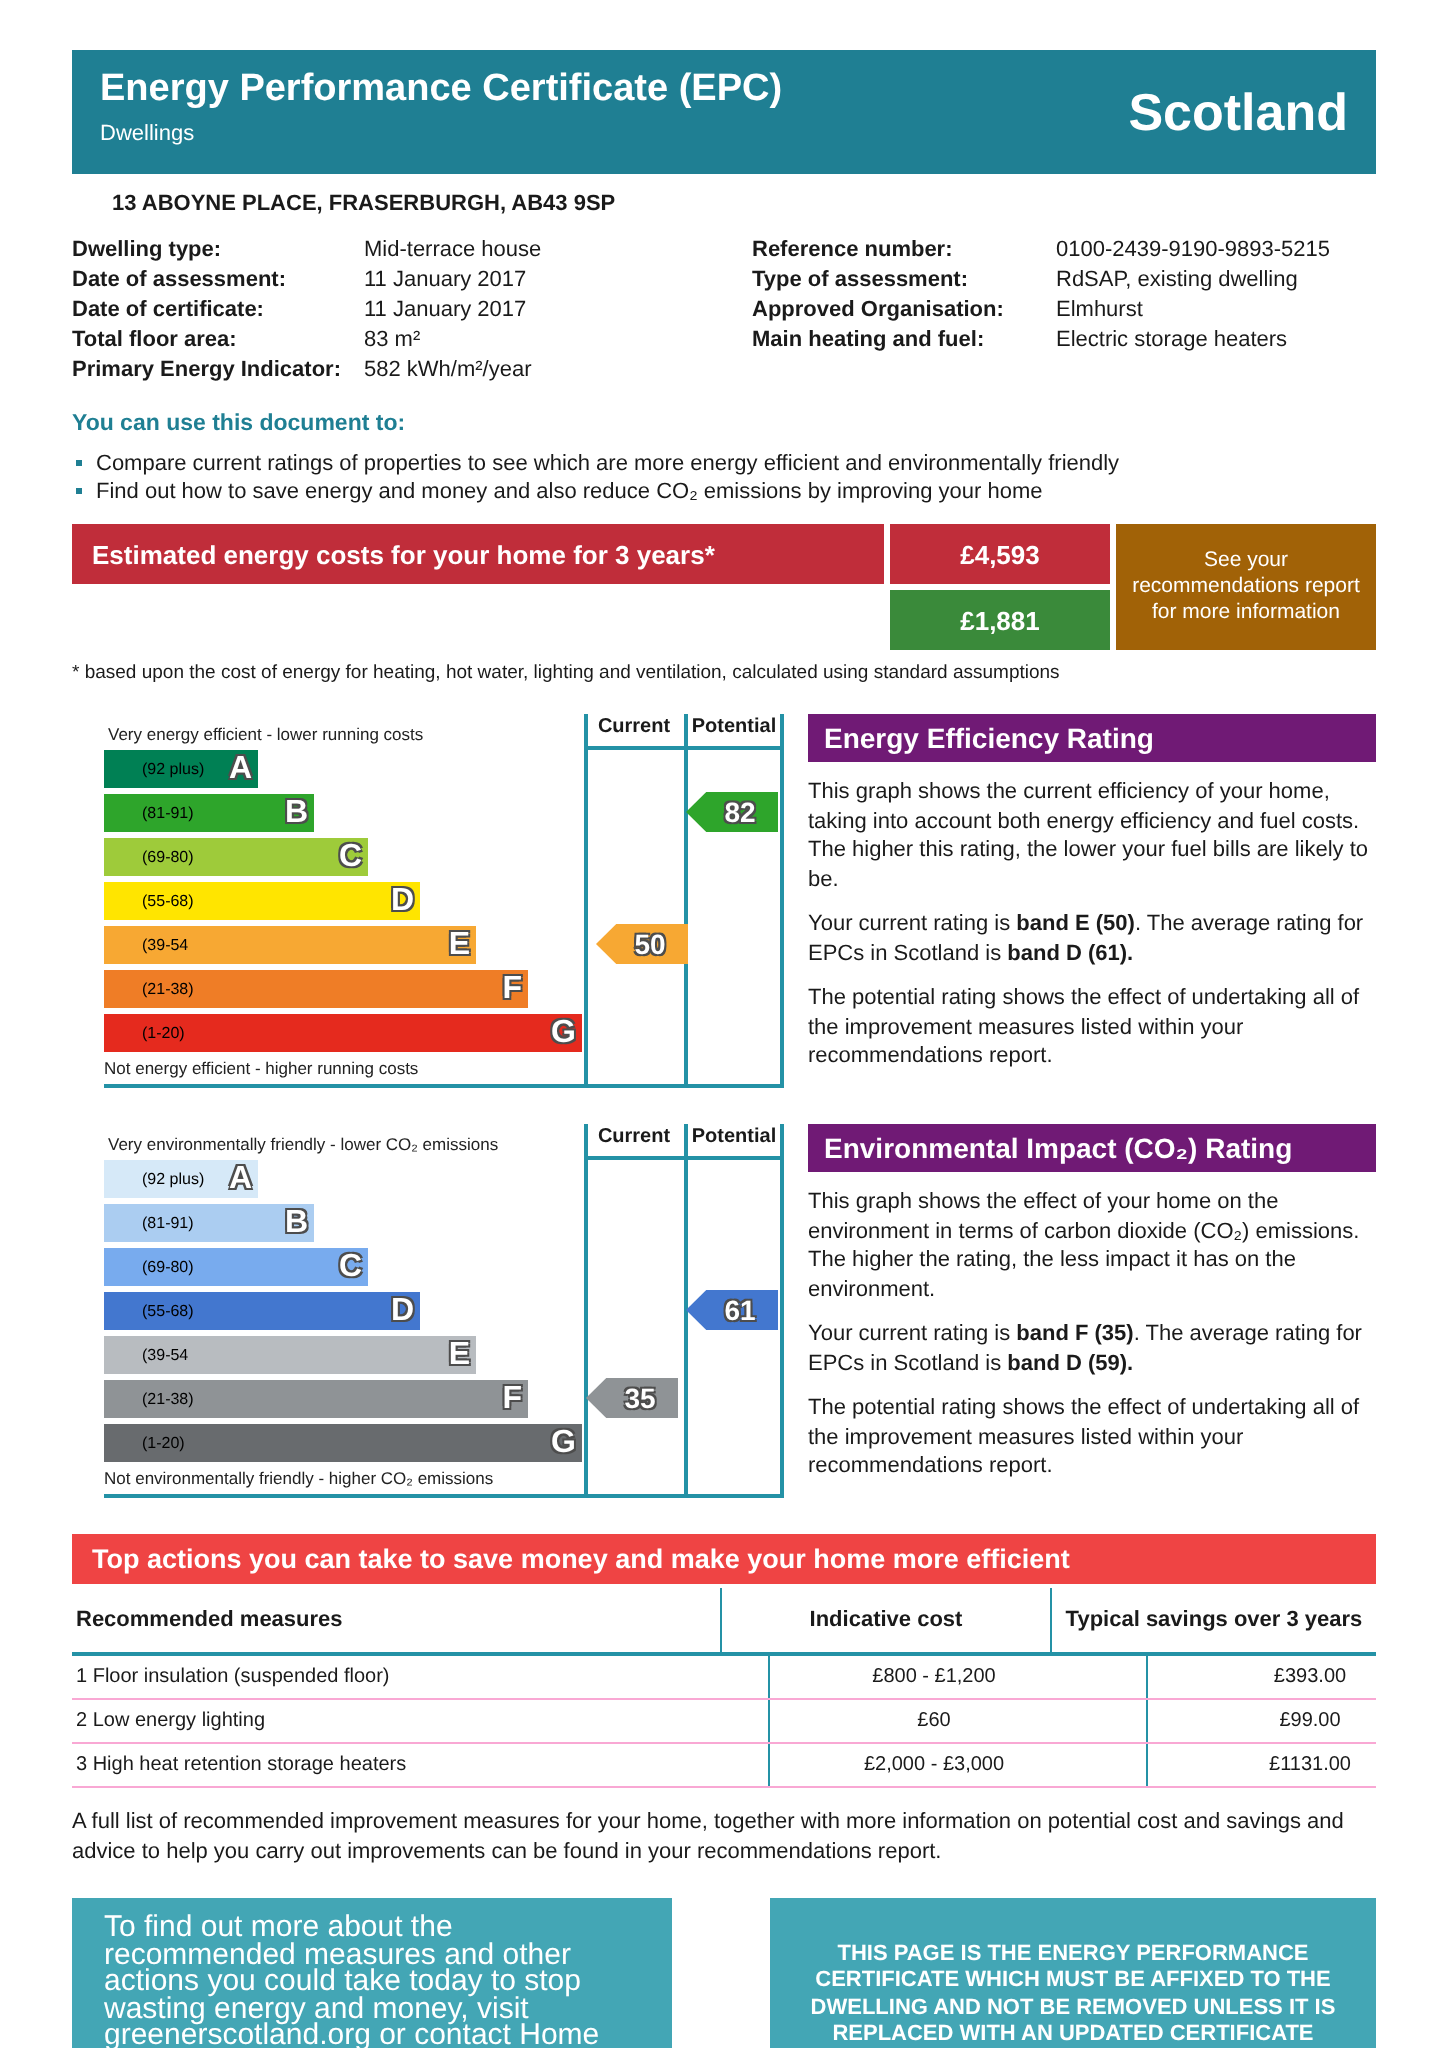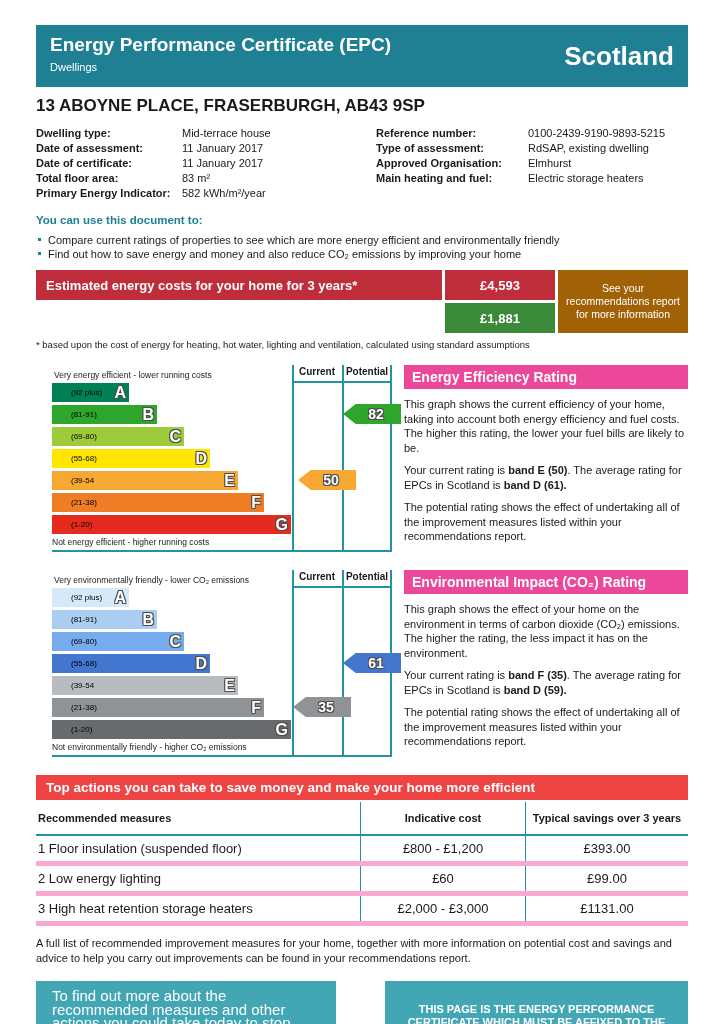--- a/index.html
+++ b/index.html
@@ -6,21 +6,21 @@
   body{font-family:"Liberation Sans","DejaVu Sans",sans-serif;color:#1a1a1a;}
   .page{padding:25px 36px 0 36px;box-sizing:border-box;}
 
   
   .header{background:#1f7f93;height:62px;display:flex;justify-content:space-between;padding:0 14px;box-sizing:border-box;}
   .header-left{padding-top:9px;}
   .header-title{font-size:19px;font-weight:bold;color:#fff;margin:0;line-height:22px;}
   .header-sub{font-size:11px;color:#fff;margin-top:5px;}
   .header-region{font-size:26px;font-weight:bold;color:#fff;align-self:center;}
 
-  .address{margin-top:9px;font-size:17px;font-weight:bold;}
+  .address{margin-top:9px;font-size:11px;font-weight:bold;margin-left:20px;}
 
   
   .details{display:flex;margin-top:10px;font-size:11px;line-height:15px;}
   .details-col.left{width:340px;flex:0 0 340px;}
   .details-col.right{flex:1;}
   .detail-row{display:flex;}
   .details-col.left .detail-label{width:146px;font-weight:bold;flex:0 0 146px;}
   .details-col.right .detail-label{width:152px;font-weight:bold;flex:0 0 152px;}
 
   .usage-heading{margin-top:13px;color:#1f7f93;font-weight:bold;font-size:11.5px;}
@@ -49,37 +49,37 @@
   .band-row{height:19px;margin-bottom:3px;}
   .band-bar{height:19px;position:relative;display:flex;align-items:center;}
   .band-range{font-size:8px;font-weight:normal;color:#000;padding-left:19px;white-space:nowrap;}
   .band-letter{position:absolute;right:3px;top:0;line-height:19px;font-size:16px;font-weight:bold;color:#fff;
     text-shadow:-1px -1px 0 #4d4d4d,1px -1px 0 #4d4d4d,-1px 1px 0 #4d4d4d,1px 1px 0 #4d4d4d;}
   .chart-bottom-label{font-size:8.5px;color:#222;margin-top:3px;}
   .vline{position:absolute;top:0;width:2px;height:185px;background:#2492a6;}
   .v1{left:240px;}.v2{left:290px;}.v3{left:338px;}
   .hline-head{position:absolute;left:240px;top:16px;width:100px;height:2px;background:#2492a6;}
   .hline-bottom{position:absolute;left:0;top:185px;width:340px;height:2px;background:#2492a6;}
-  .arrow{position:absolute;height:20px;width:58px;display:flex;align-items:center;justify-content:center;padding-left:8px;box-sizing:border-box;
+  .arrow{position:absolute;height:20px;width:46px;display:flex;align-items:center;justify-content:center;padding-left:8px;box-sizing:border-box;
     clip-path:polygon(0 50%,22% 0,100% 0,100% 100%,22% 100%);}
   .arrow-value{font-size:14px;font-weight:bold;color:#fff;
     text-shadow:-1px -1px 0 #4d4d4d,1px -1px 0 #4d4d4d,-1px 1px 0 #4d4d4d,1px 1px 0 #4d4d4d;}
 
   .panel{flex:1;}
-  .panel-title{background:#ec4899;color:#fff;font-weight:bold;font-size:14px;padding:4px 8px;}
+  .panel-title{background:#701a75;color:#fff;font-weight:bold;font-size:14px;padding:4px 8px;}
   .panel-p{font-size:11px;line-height:14.5px;margin:8px 0 0 0;}
   .panel-p .b{font-weight:bold;}
 
   
   .top-actions{margin-top:18px;}
   .ta-title{background:#ef4444;color:#fff;font-weight:bold;font-size:13.5px;padding:5px 10px;}
   .ta-head,.ta-row{display:grid;grid-template-columns:324px 165px 163px;}
   .ta-head{border-bottom:2px solid #2492a6;margin-top:2px;}
   .ta-th{font-weight:bold;font-size:11px;padding:10px 0;}
-  .ta-row{border-bottom:5px solid #f9a8d4;font-size:13px;}
+  .ta-row{border-bottom:1px solid #f9a8d4;font-size:10px;gap:24px;}
   .ta-cell{padding:5px 0;}
   .c1{text-align:left;padding-left:2px;}
   .c2,.c3{text-align:center;border-left:1px solid #2492a6;}
   .ta-note{margin-top:10px;font-size:11px;line-height:14.5px;}
 
   
   .footer-boxes{margin-top:16px;display:flex;justify-content:space-between;}
   .fb{background:#43a6b5;color:#fff;box-sizing:border-box;min-height:60px;padding:8px 10px;}
   .fb-left{width:300px;font-size:15px;line-height:13.5px;padding-left:16px;}
   .fb-right{width:303px;font-size:11px;font-weight:bold;text-align:center;line-height:13.5px;display:flex;align-items:center;justify-content:center;}

